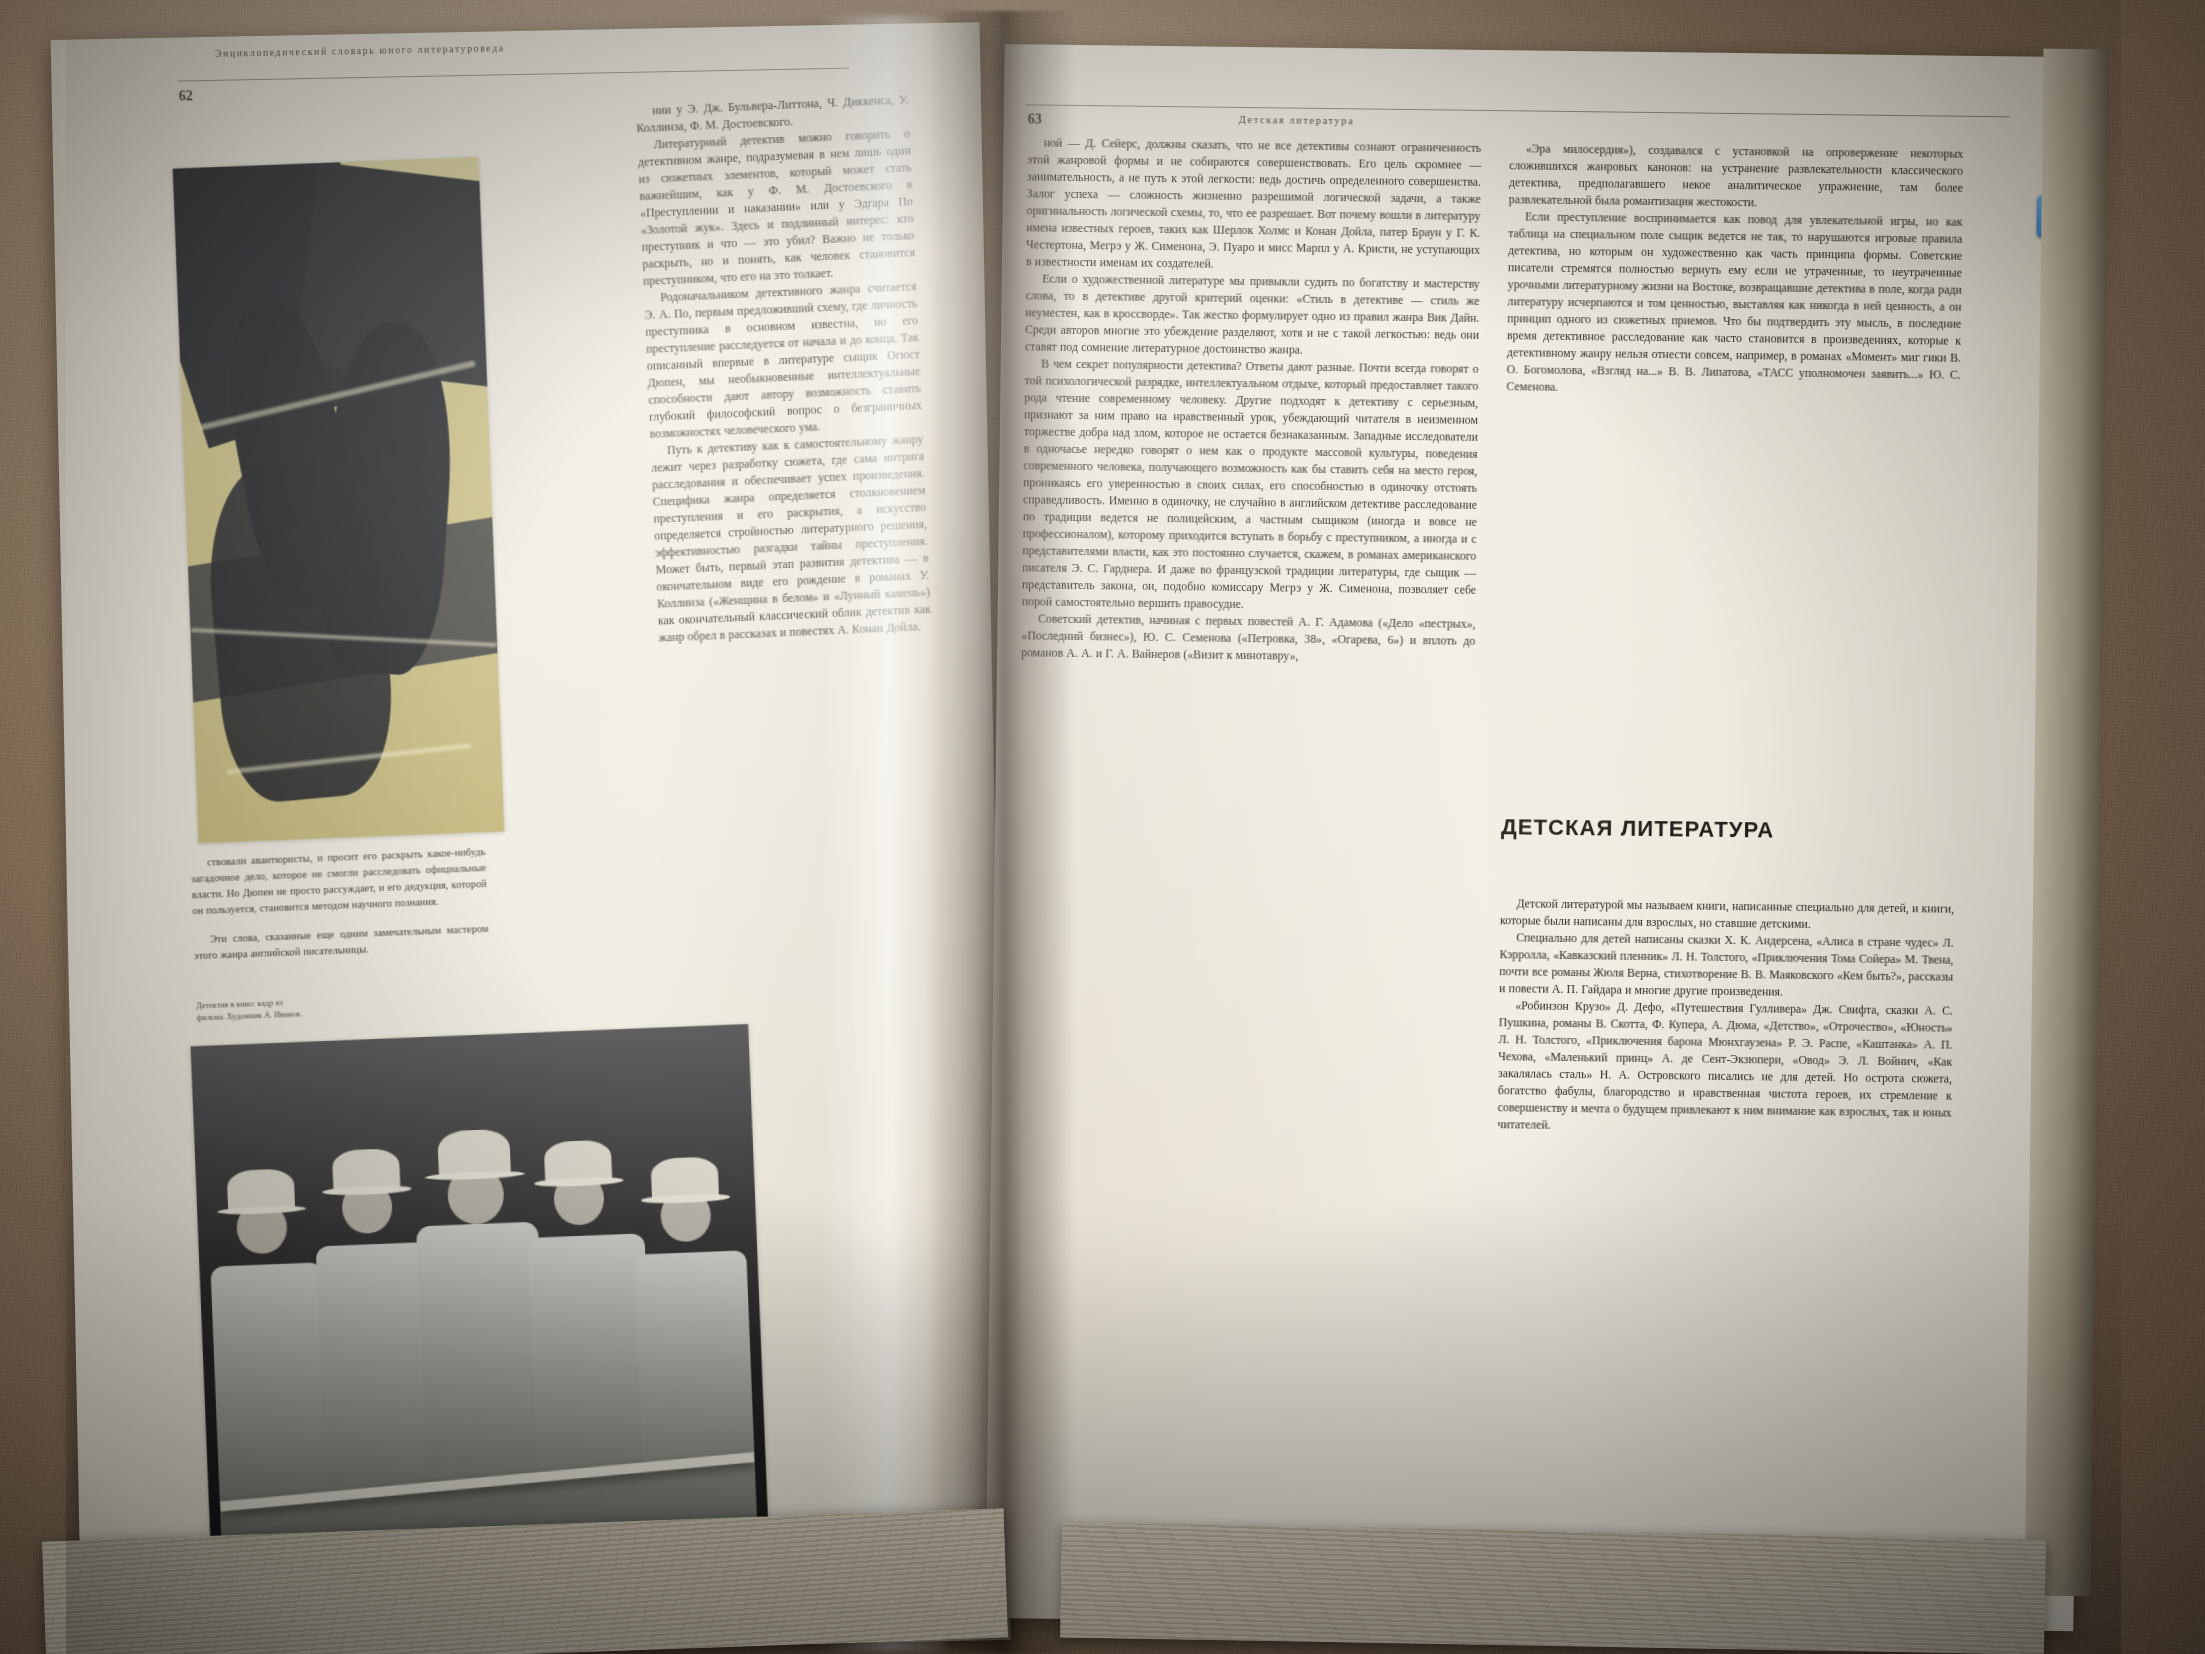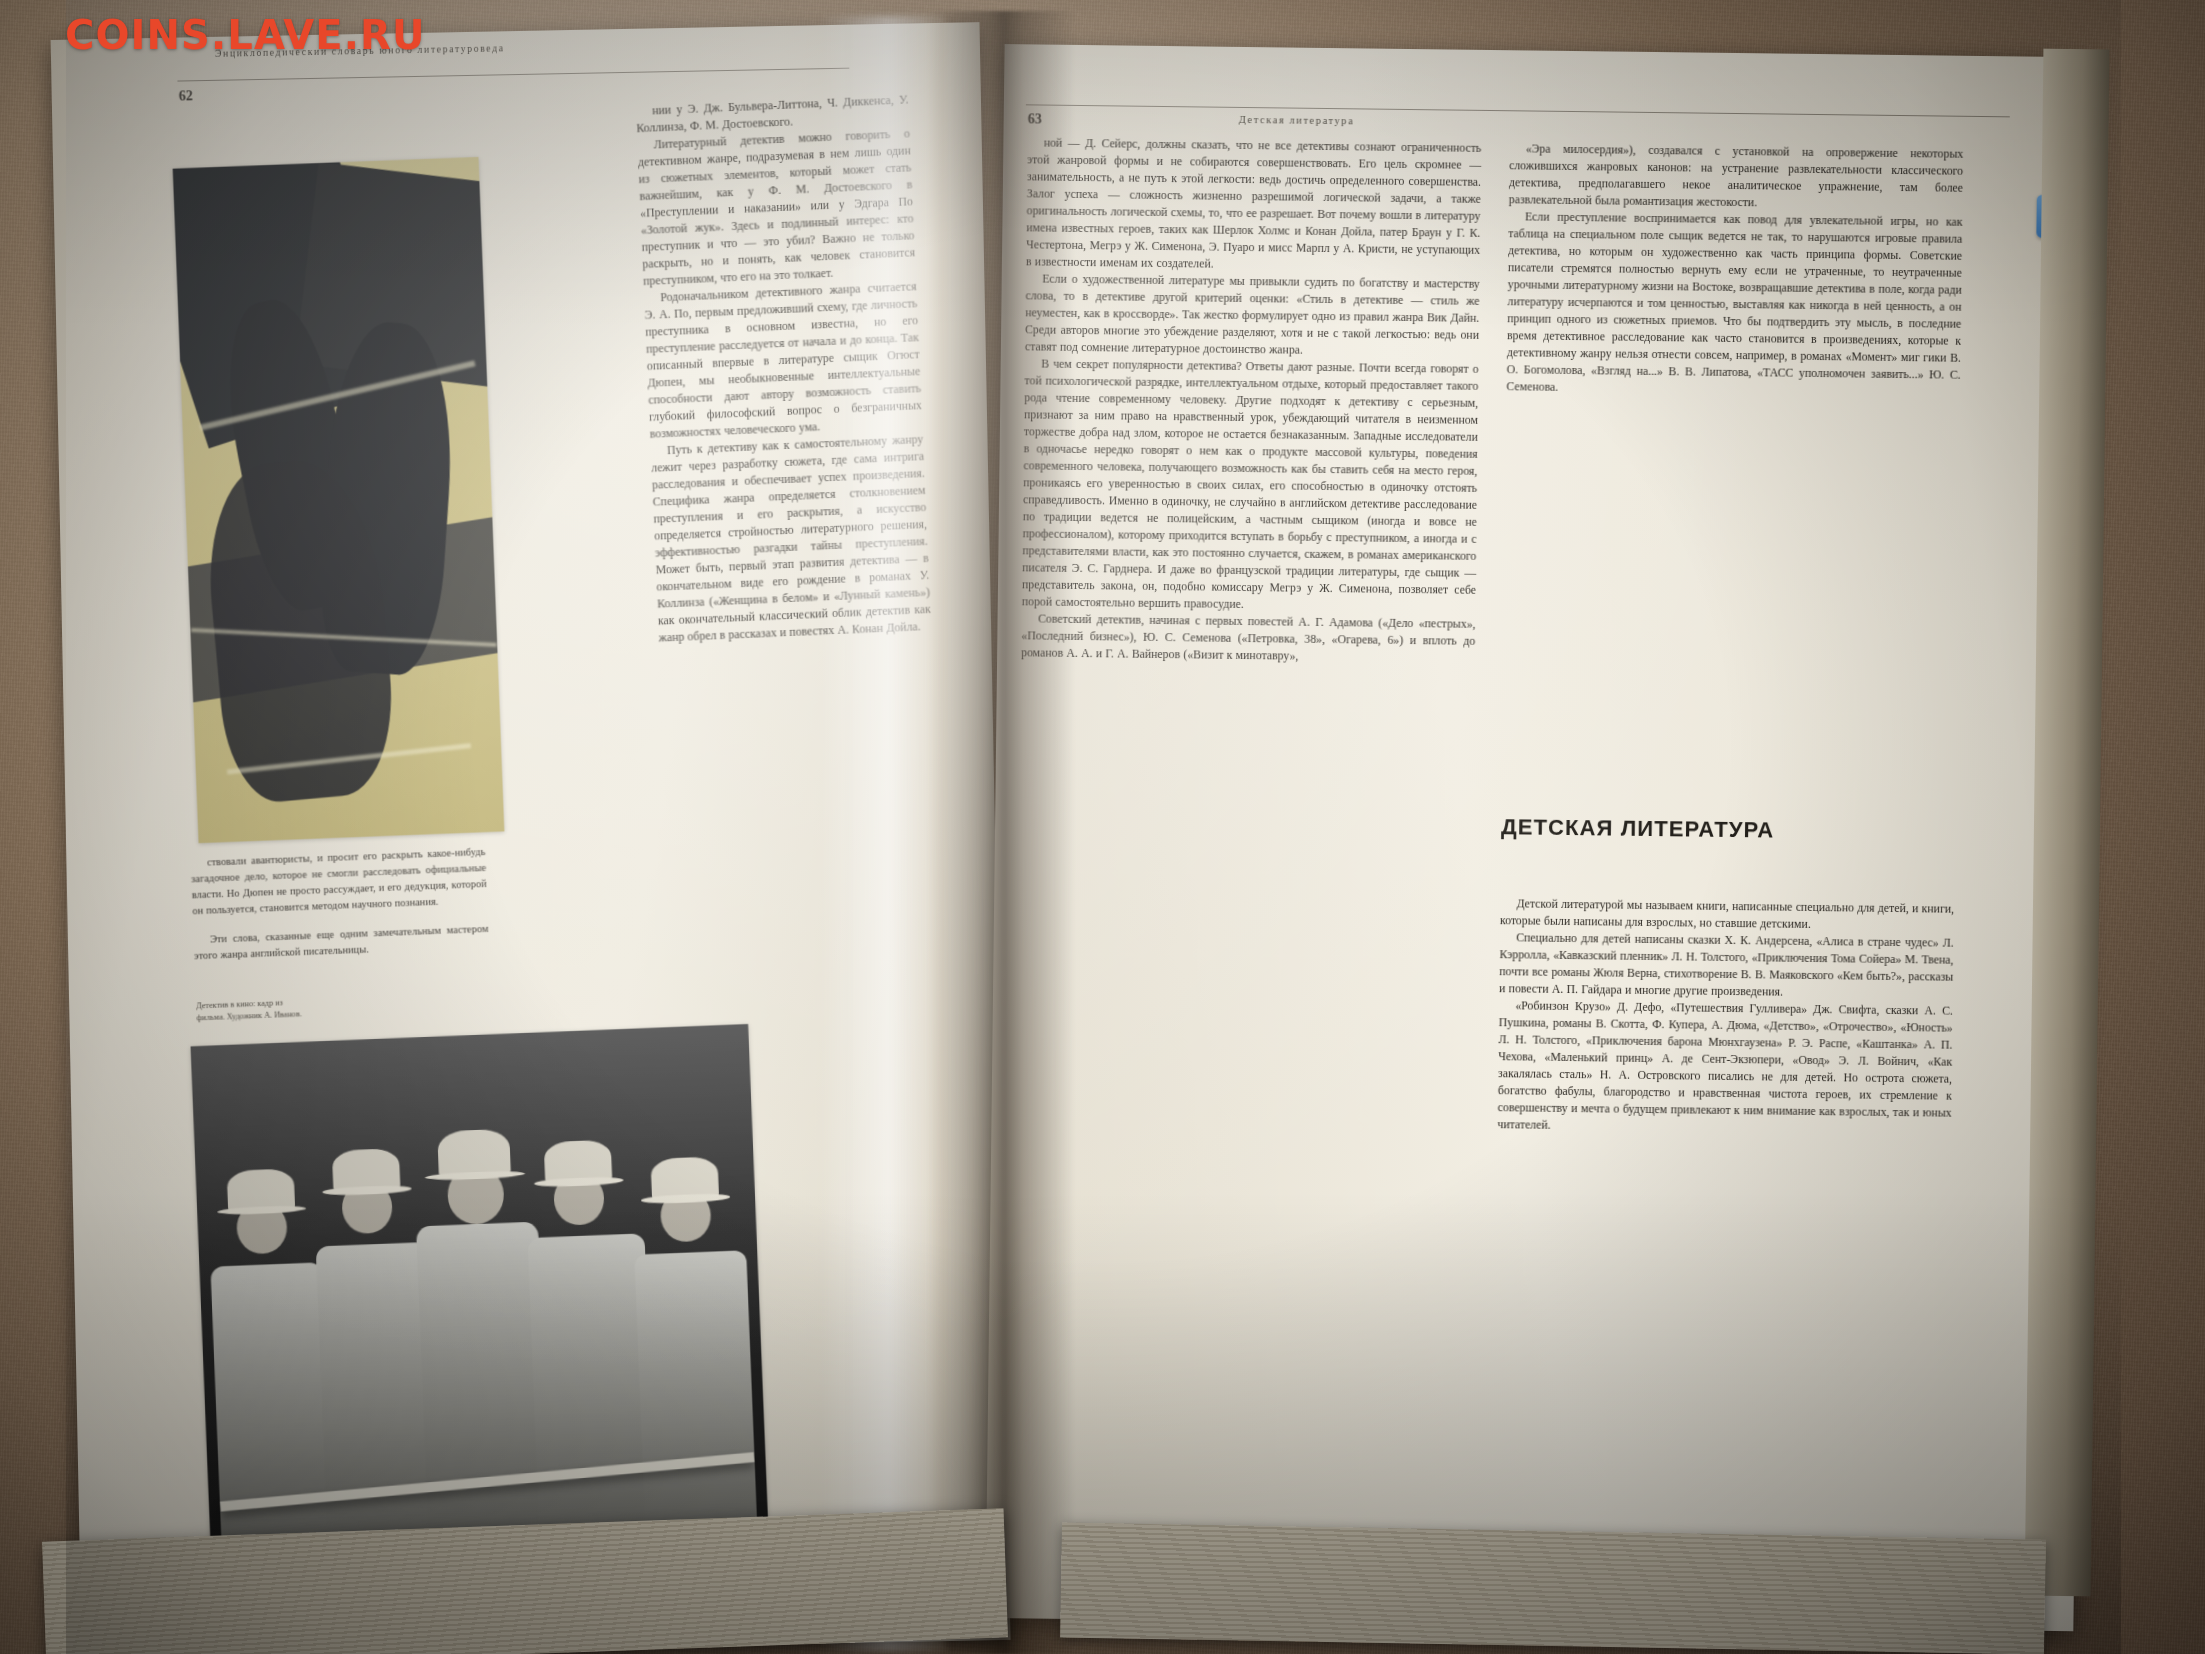--- a/index.html
+++ b/index.html
@@ -409,15 +409,14 @@
     <div class="book-right-edge"></div>
     <div class="gutter"></div>
     <div class="curl"></div>
     <div class="edge-stack"></div>
     <div class="edge-stack-right"></div>
     <div class="book-light"></div>
   </div>
 
   <div class="bg-vignette"></div>
 
-  <div class="watermark">COINS.LAVE.RU</div>
 </div>
 
 
 </body></html>

